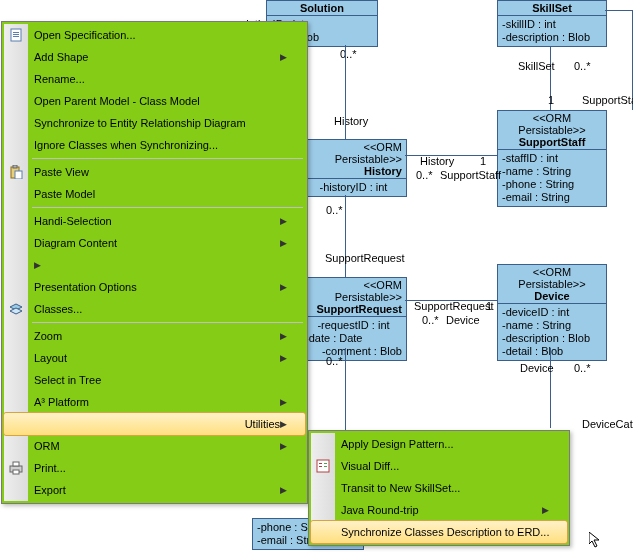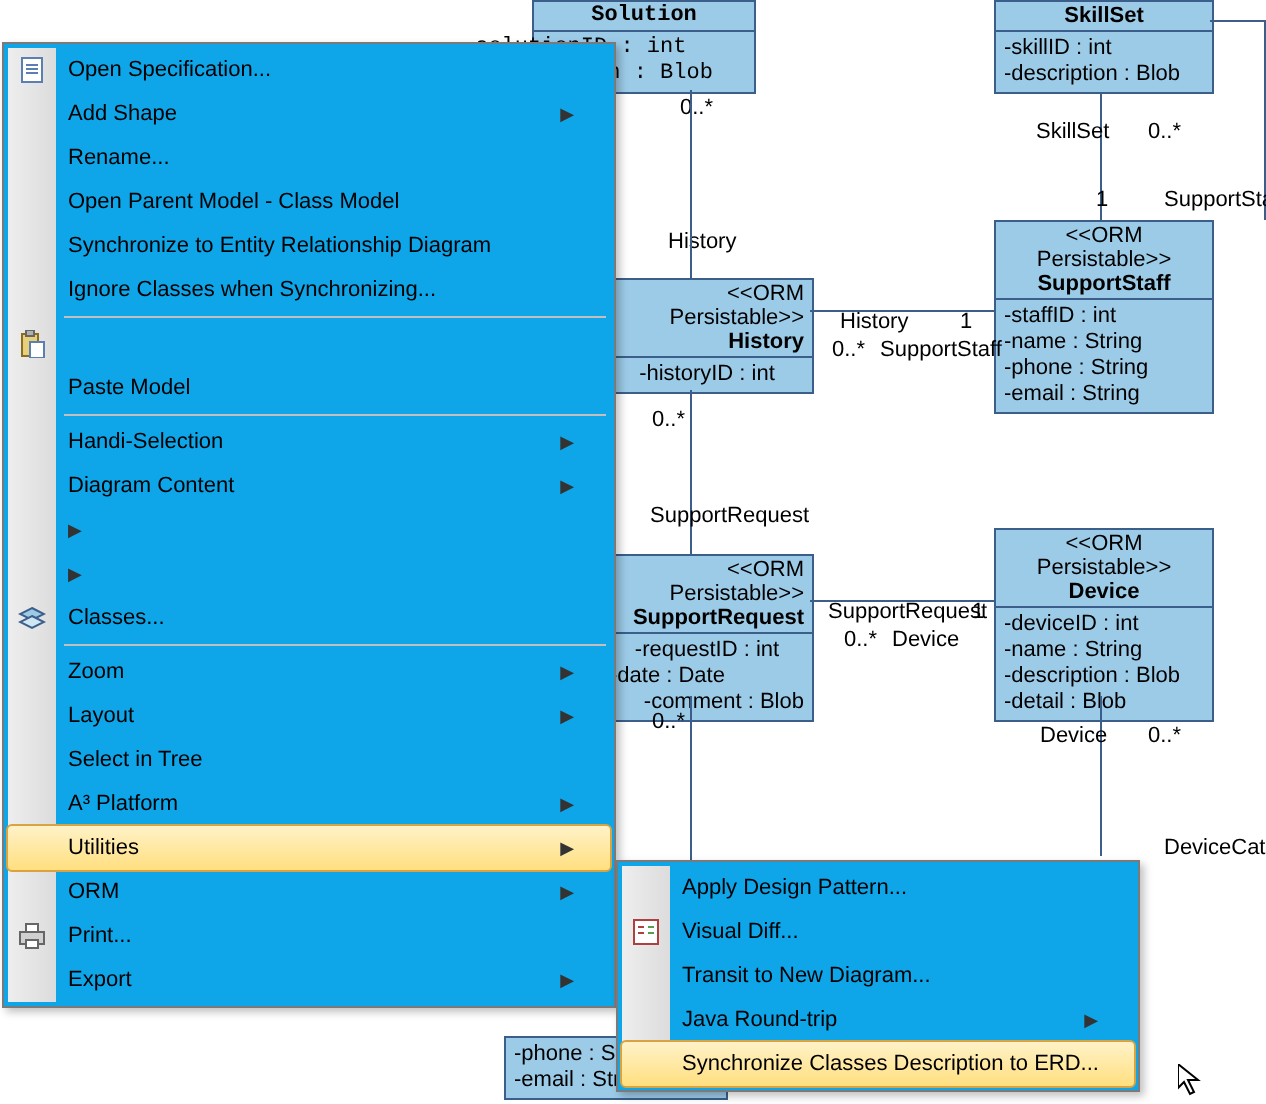--- a/index.html
+++ b/index.html
@@ -45,21 +45,21 @@
     white-space: nowrap;
   }
   .line {
     position: absolute;
     background: #3b5f8a;
   }
 
   
   .menu {
     position: absolute;
-    background: #0ea5e9;
+    background: #84cc16;
     border: 1px solid #7a7a7a;
     box-shadow: 2px 2px 4px rgba(0,0,0,0.25);
     padding: 2px;
     box-sizing: border-box;
   }
   .menu .iconcol {
     position: absolute;
     left: 2px; top: 2px; bottom: 2px;
     width: 24px;
     background: linear-gradient(to right, #eeeeee, #dcdcdc);
@@ -85,20 +85,21 @@
     position: relative;
     height: 1px;
     margin: 2px 2px 2px 28px;
     background: #c0c0c0;
   }
   .menu .item.hl {
     background: linear-gradient(to bottom, #fff2c8, #ffdf7f);
     border: 1px solid #d9a43f;
     border-radius: 3px;
     margin: -1px;
+    text-align: right;
   }
   .mico {
     position: absolute;
     left: 4px;
     width: 16px; height: 16px;
     top: 3px;
     display: flex;
     align-items: center;
     justify-content: center;
   }
@@ -108,21 +109,21 @@
     position: absolute;
     width: 16px; height: 16px;
     pointer-events: none;
   }
 </style>
 </head>
 <body>
 
 <div class="canvas">
 
-  <div class="cls" style="left:266px; top:0; width:110px;font-family:Liberation Mono, monospace;">
+  <div class="cls" style="left:266px; top:0; width:110px;">
     <div class="head"><span>Solution</span></div>
     <div class="body">
       <div style="margin-left:-40px;">-solutionID : int</div>
       <div style="margin-left:-40px;">-description : Blob</div>
     </div>
   </div>
   <div class="lbl" style="left:340px; top:48px;">0..*</div>
 
   <div class="cls" style="left:497px; top:0; width:108px;">
     <div class="head"><span>SkillSet</span></div>
@@ -247,37 +248,39 @@
     </div>
     <div class="sep"></div>
     <div class="item">
       <span class="mico">
         <svg width="14" height="14">
             <rect x="2" y="2" width="8" height="11" fill="#e8cf7a" stroke="#8a6d1f"></rect>
             <rect x="4" y="0" width="4" height="3" fill="#b0b0b0" stroke="#666"></rect>
             <rect x="6" y="6" width="7" height="8" fill="#fff" stroke="#5a7fb0"></rect>
           </svg>
       </span>
+      <span class="lblm">Paste View</span>
     </div>
     <div class="item">
       <span class="lblm">Paste Model</span>
     </div>
     <div class="sep"></div>
     <div class="item">
       <span class="lblm">Handi-Selection</span>
       <span class="arrow">▶</span>
     </div>
     <div class="item">
       <span class="lblm">Diagram Content</span>
       <span class="arrow">▶</span>
     </div>
     <div class="item">
       <span class="arrow">▶</span>
     </div>
     <div class="item">
+      <span class="lblm">Presentation Options</span>
       <span class="arrow">▶</span>
     </div>
     <div class="item">
       <span class="mico">
         <svg width="14" height="14">
             <polygon points="7,2 13,5 7,8 1,5" fill="#9ccbe8" stroke="#3b5f8a"></polygon>
             <polygon points="7,6 13,9 7,12 1,9" fill="#cfe6f5" stroke="#3b5f8a"></polygon>
           </svg>
       </span>
       <span class="lblm">Classes...</span>
@@ -333,21 +336,21 @@
             <rect x="1" y="1" width="12" height="12" fill="#fff" stroke="#b04040"></rect>
             <rect x="3" y="4" width="3" height="1" fill="#b04040"></rect>
             <rect x="8" y="4" width="3" height="1" fill="#50a050"></rect>
             <rect x="3" y="7" width="3" height="1" fill="#b04040"></rect>
             <rect x="8" y="7" width="3" height="1" fill="#50a050"></rect>
           </svg>
       </span>
       <span class="lblm">Visual Diff...</span>
     </div>
     <div class="item">
-      <span class="lblm">Transit to New Diagram...</span>
+      <span class="lblm">Transit to New SkillSet...</span>
     </div>
     <div class="item">
       <span class="lblm">Java Round-trip</span>
       <span class="arrow">▶</span>
     </div>
     <div class="item hl">
       <span class="lblm">Synchronize Classes Description to ERD...</span>
     </div>
   </div>
 

